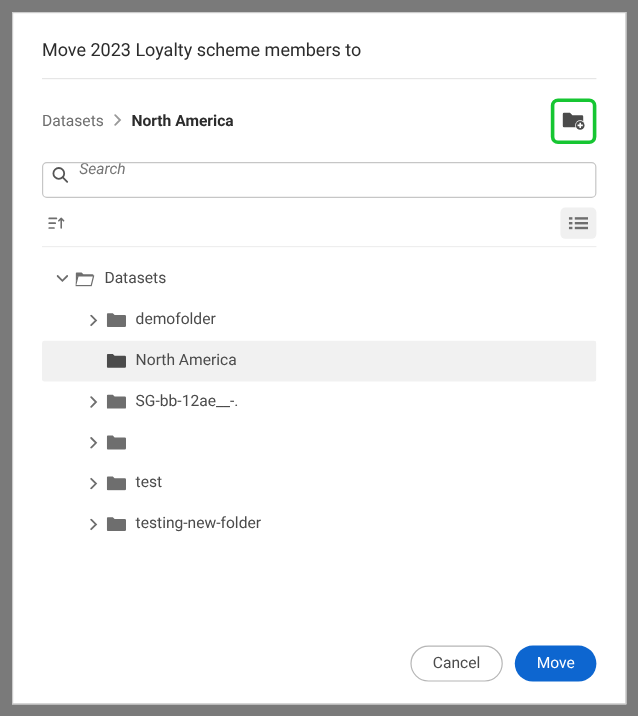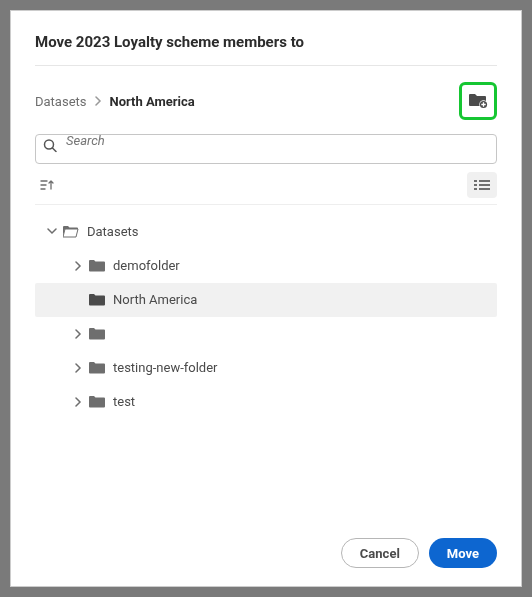--- a/index.html
+++ b/index.html
@@ -20,21 +20,21 @@
       background: #fff;
       width: 512px;
       height: 577px;
       border: 1px solid #ccc;
       display: flex;
       flex-direction: column;
       padding: 22px 24px 18px 24px;
     }
     .title {
       font-size: 15px;
-      font-weight: 700;
+      font-weight: 400;
       color: #2c2c2c;
       padding-bottom: 14px;
       border-bottom: 1px solid #e6e6e6;
     }
     .topbar {
       display: flex;
       align-items: center;
       justify-content: space-between;
       margin-top: 16px;
     }
@@ -157,21 +157,21 @@
       display: flex;
       justify-content: flex-end;
       gap: 10px;
       margin-top: 12px;
     }
     .btn {
       height: 30px;
       padding: 0 18px;
       border-radius: 15px;
       font-size: 13px;
-      font-weight: 700;
+      font-weight: 400;
       cursor: pointer;
       display: flex;
       align-items: center;
       justify-content: center;
       border: none;
       margin-top: 32px;
     }
     .btn-secondary {
       background: #fff;
       color: #4b4b4b;
@@ -275,60 +275,73 @@
     <div class="tree-row indent-1 selected">
       <span class="spacer-chev"></span>
       <span class="folder-ic">
         <svg width="16" height="13" viewBox="0 0 16 13">
             <path d="M0 2a1 1 0 0 1 1-1h4l1.5 1.5H15a1 1 0 0 1 1 1v8a1 1 0 0 1-1 1H1a1 1 0 0 1-1-1Z" fill="#4b4b4b"></path>
           </svg>
       </span>
       <span>North America</span>
     </div>
 
-
-    <div class="tree-row indent-1">
-      <span class="chev">
-        <svg width="7" height="10" viewBox="0 0 7 10">
-            <path d="M1 1l4 4-4 4" stroke="#6e6e6e" stroke-width="1.5" fill="none" stroke-linecap="round"></path>
-          </svg>
-      </span>
-      <span class="folder-ic">
-        <svg width="16" height="13" viewBox="0 0 16 13">
-            <path d="M0 2a1 1 0 0 1 1-1h4l1.5 1.5H15a1 1 0 0 1 1 1v8a1 1 0 0 1-1 1H1a1 1 0 0 1-1-1Z" fill="#6e6e6e"></path>
-          </svg>
-      </span>
+    <div class="tree-row indent-1">
+      <span class="chev">
+        <svg width="7" height="10" viewBox="0 0 7 10">
+            <path d="M1 1l4 4-4 4" stroke="#6e6e6e" stroke-width="1.5" fill="none" stroke-linecap="round"></path>
+          </svg>
+      </span>
+      <span class="folder-ic">
+        <svg width="16" height="13" viewBox="0 0 16 13">
+            <path d="M0 2a1 1 0 0 1 1-1h4l1.5 1.5H15a1 1 0 0 1 1 1v8a1 1 0 0 1-1 1H1a1 1 0 0 1-1-1Z" fill="#6e6e6e"></path>
+          </svg>
+      </span>
+      <span>SG-bb-12ae__-.</span>
+    </div>
+
+    <div class="tree-row indent-1">
+      <span class="chev">
+        <svg width="7" height="10" viewBox="0 0 7 10">
+            <path d="M1 1l4 4-4 4" stroke="#6e6e6e" stroke-width="1.5" fill="none" stroke-linecap="round"></path>
+          </svg>
+      </span>
+      <span class="folder-ic">
+        <svg width="16" height="13" viewBox="0 0 16 13">
+            <path d="M0 2a1 1 0 0 1 1-1h4l1.5 1.5H15a1 1 0 0 1 1 1v8a1 1 0 0 1-1 1H1a1 1 0 0 1-1-1Z" fill="#6e6e6e"></path>
+          </svg>
+      </span>
+    </div>
+
+    <div class="tree-row indent-1">
+      <span class="chev">
+        <svg width="7" height="10" viewBox="0 0 7 10">
+            <path d="M1 1l4 4-4 4" stroke="#6e6e6e" stroke-width="1.5" fill="none" stroke-linecap="round"></path>
+          </svg>
+      </span>
+      <span class="folder-ic">
+        <svg width="16" height="13" viewBox="0 0 16 13">
+            <path d="M0 2a1 1 0 0 1 1-1h4l1.5 1.5H15a1 1 0 0 1 1 1v8a1 1 0 0 1-1 1H1a1 1 0 0 1-1-1Z" fill="#6e6e6e"></path>
+          </svg>
+      </span>
+      <span>test</span>
     </div>
 
     <div class="tree-row indent-1">
       <span class="chev">
         <svg width="7" height="10" viewBox="0 0 7 10">
             <path d="M1 1l4 4-4 4" stroke="#6e6e6e" stroke-width="1.5" fill="none" stroke-linecap="round"></path>
           </svg>
       </span>
       <span class="folder-ic">
         <svg width="16" height="13" viewBox="0 0 16 13">
             <path d="M0 2a1 1 0 0 1 1-1h4l1.5 1.5H15a1 1 0 0 1 1 1v8a1 1 0 0 1-1 1H1a1 1 0 0 1-1-1Z" fill="#6e6e6e"></path>
           </svg>
       </span>
       <span>testing-new-folder</span>
-    </div>
-
-    <div class="tree-row indent-1">
-      <span class="chev">
-        <svg width="7" height="10" viewBox="0 0 7 10">
-            <path d="M1 1l4 4-4 4" stroke="#6e6e6e" stroke-width="1.5" fill="none" stroke-linecap="round"></path>
-          </svg>
-      </span>
-      <span class="folder-ic">
-        <svg width="16" height="13" viewBox="0 0 16 13">
-            <path d="M0 2a1 1 0 0 1 1-1h4l1.5 1.5H15a1 1 0 0 1 1 1v8a1 1 0 0 1-1 1H1a1 1 0 0 1-1-1Z" fill="#6e6e6e"></path>
-          </svg>
-      </span>
-      <span>test</span>
     </div>
 
   </div>
 
   <div class="footer">
     <button class="btn btn-secondary">Cancel</button>
     <button class="btn btn-primary">Move</button>
   </div>
 </div>
 

